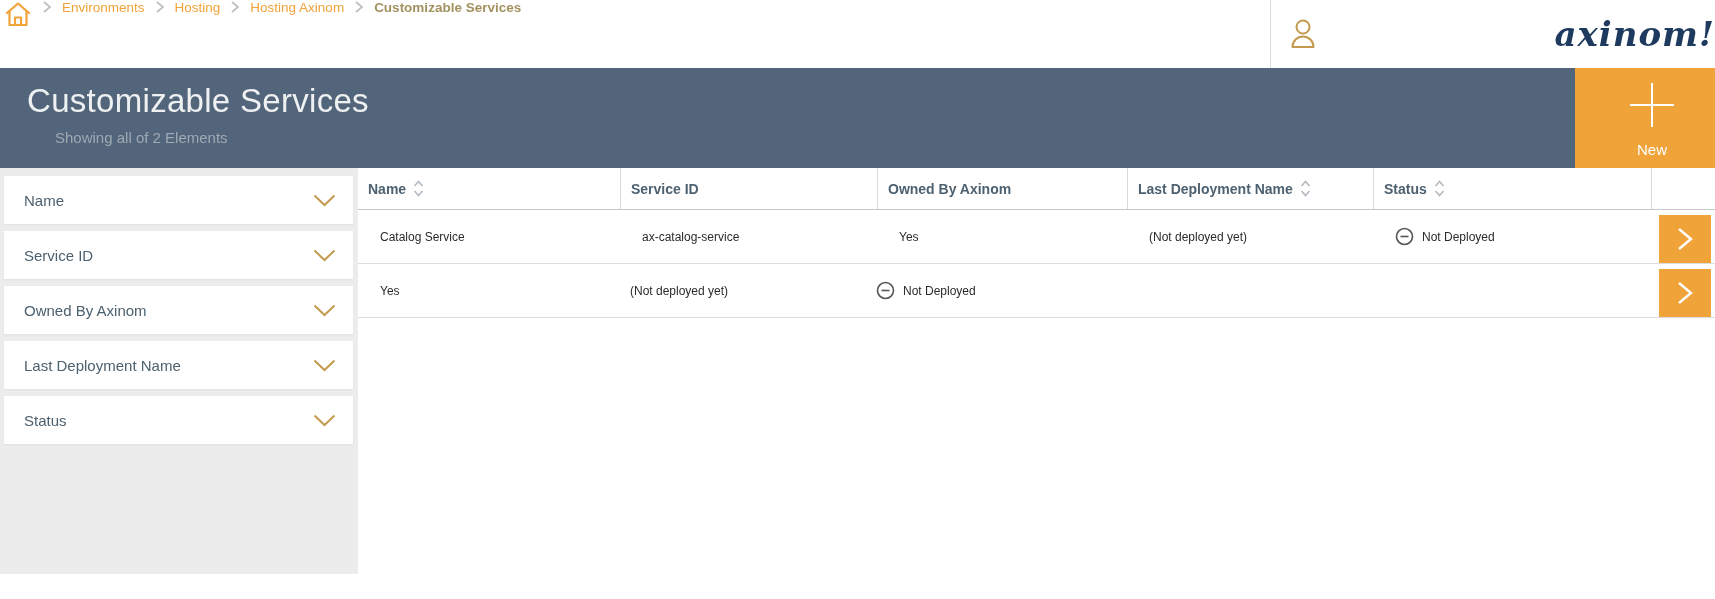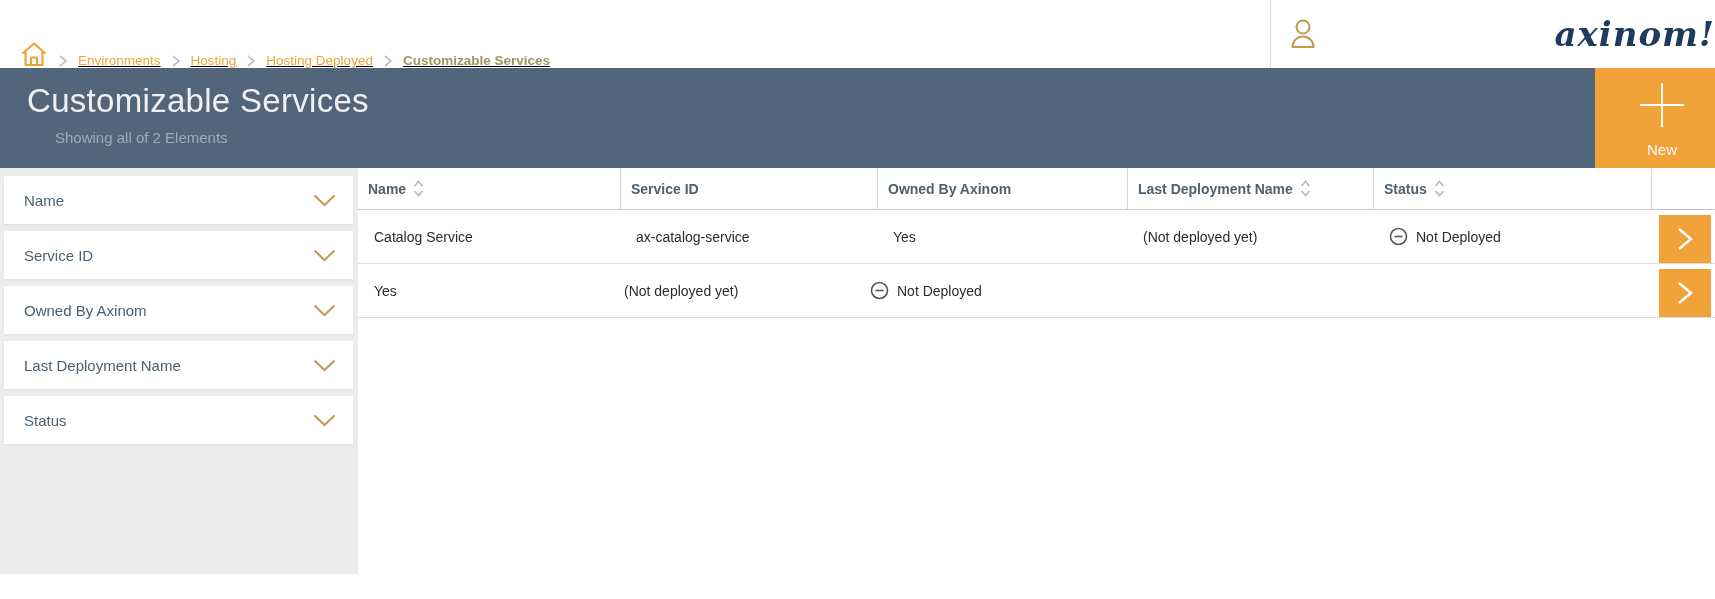--- a/index.html
+++ b/index.html
@@ -1,37 +1,37 @@
 <!DOCTYPE html>
 <html><head>
 <meta charset="utf-8">
 <style>
   * { margin:0; padding:0; box-sizing:border-box; }
   body { background:#fff; font-family:"Liberation Sans", sans-serif; }
   .app { position:relative; width:1715px; height:599px; background:#fff; overflow:hidden; }
 
   
   .topbar { height:68px; display:flex; align-items:stretch; background:#fff; }
-  .breadcrumb { display:flex; align-items:flex-end; padding-left:20px; gap:10px;text-decoration:underline; }
+  .breadcrumb { display:flex; align-items:flex-start; padding-left:4px; gap:10px; }
   .crumb-home { display:flex; align-items:center; cursor:pointer; }
   .sep { display:flex; align-items:center; }
   .crumb { font-size:13.5px; color:#F0A339; text-decoration:none; cursor:pointer; }
   .crumb.current { color:#A3925F; font-weight:bold; cursor:default; }
   .topbar-right { margin-left:auto; width:445px; display:flex; align-items:center;
                   border-left:1px solid #ddd; }
   .user-btn { background:none; border:none; padding:0 0 0 14px; cursor:pointer; display:flex; align-items:center; }
   .logo { margin-left:auto; font-family:"DejaVu Serif", serif;
           font-style:italic; font-weight:bold; font-size:34px; color:#1E3A5E; letter-spacing:1px; }
 
   
   .page-header { height:100px; background:#52657A; display:flex; align-items:stretch; }
   .titles { padding:14px 0 0 27px; }
   .titles h1 { font-size:33px; font-weight:400; color:#EEF0F1; letter-spacing:0.3px; }
   .subtitle { margin-top:9px; font-size:15px; color:#9FA9B3;margin-left:28px; }
-  .new-btn { margin-left:auto; width:120px; height:100px; background:#F0A339; border:none;
+  .new-btn { margin-left:auto; width:140px; height:100px; background:#F0A339; border:none;
              cursor:pointer; display:flex; flex-direction:column; align-items:center;
              justify-content:space-between; padding:12px 0 10px 14px; }
   .new-label { color:#fff; font-size:15px; }
 
   
   .content { display:flex; height:406px; }
   .sidebar { width:358px; background:#ECECEC; height:100%; }
   .filter-card { width:349px; height:48px; margin:0 0 7px 4px; background:#fff;
                  display:flex; align-items:center; padding:0 17px 0 20px; cursor:pointer;
                  box-shadow:0 1px 2px rgba(0,0,0,0.05); }
@@ -45,21 +45,21 @@
         font-size:14px; font-weight:bold; color:#4D6170; }
   .th.sortable { cursor:pointer; }
   .col-name{ width:262px; } .col-sid{ width:257px; } .col-owned{ width:250px; }
   .col-dep{ width:246px; } .col-status{ width:279px; }
   .th.col-sid, .th.col-owned, .th.col-dep, .th.col-status { border-left:1px solid #d8d8d8; }
   .th.col-status { border-right:1px solid #d8d8d8; }
   .sort { display:flex; align-items:center; }
 
   .trow { position:relative; display:flex; height:54px; align-items:center;
           border-bottom:1px solid #ddd; cursor:pointer; }
-  .td { padding-left:16px; font-size:14px; color:#2B2B2B; display:flex; align-items:center; gap:8px; }
+  .td { padding-left:22px; font-size:12px; color:#2B2B2B; display:flex; align-items:center; gap:8px; }
   .row-open { position:absolute; right:4px; top:5px; width:52px; height:48px;
               background:#F0A339; border:none; cursor:pointer;
               display:flex; align-items:center; justify-content:center; }
 </style>
 </head>
 <body>
 
 <div class="app">
 
   <header class="topbar">
@@ -81,21 +81,21 @@
         <svg width="10" height="14" viewBox="0 0 10 14" fill="none" stroke="#bfbfbf" stroke-width="1.7">
             <polyline points="2,2 8,7 2,12"></polyline>
           </svg>
       </span>
       <a class="crumb">Hosting</a>
       <span class="sep">
         <svg width="10" height="14" viewBox="0 0 10 14" fill="none" stroke="#bfbfbf" stroke-width="1.7">
             <polyline points="2,2 8,7 2,12"></polyline>
           </svg>
       </span>
-      <a class="crumb">Hosting Deployed</a>
+      <a class="crumb">Hosting Axinom</a>
       <span class="sep">
         <svg width="10" height="14" viewBox="0 0 10 14" fill="none" stroke="#bfbfbf" stroke-width="1.7">
             <polyline points="2,2 8,7 2,12"></polyline>
           </svg>
       </span>
       <span class="crumb current">Customizable Services</span>
     </nav>
 
     <div class="topbar-right">
       <button class="user-btn">

